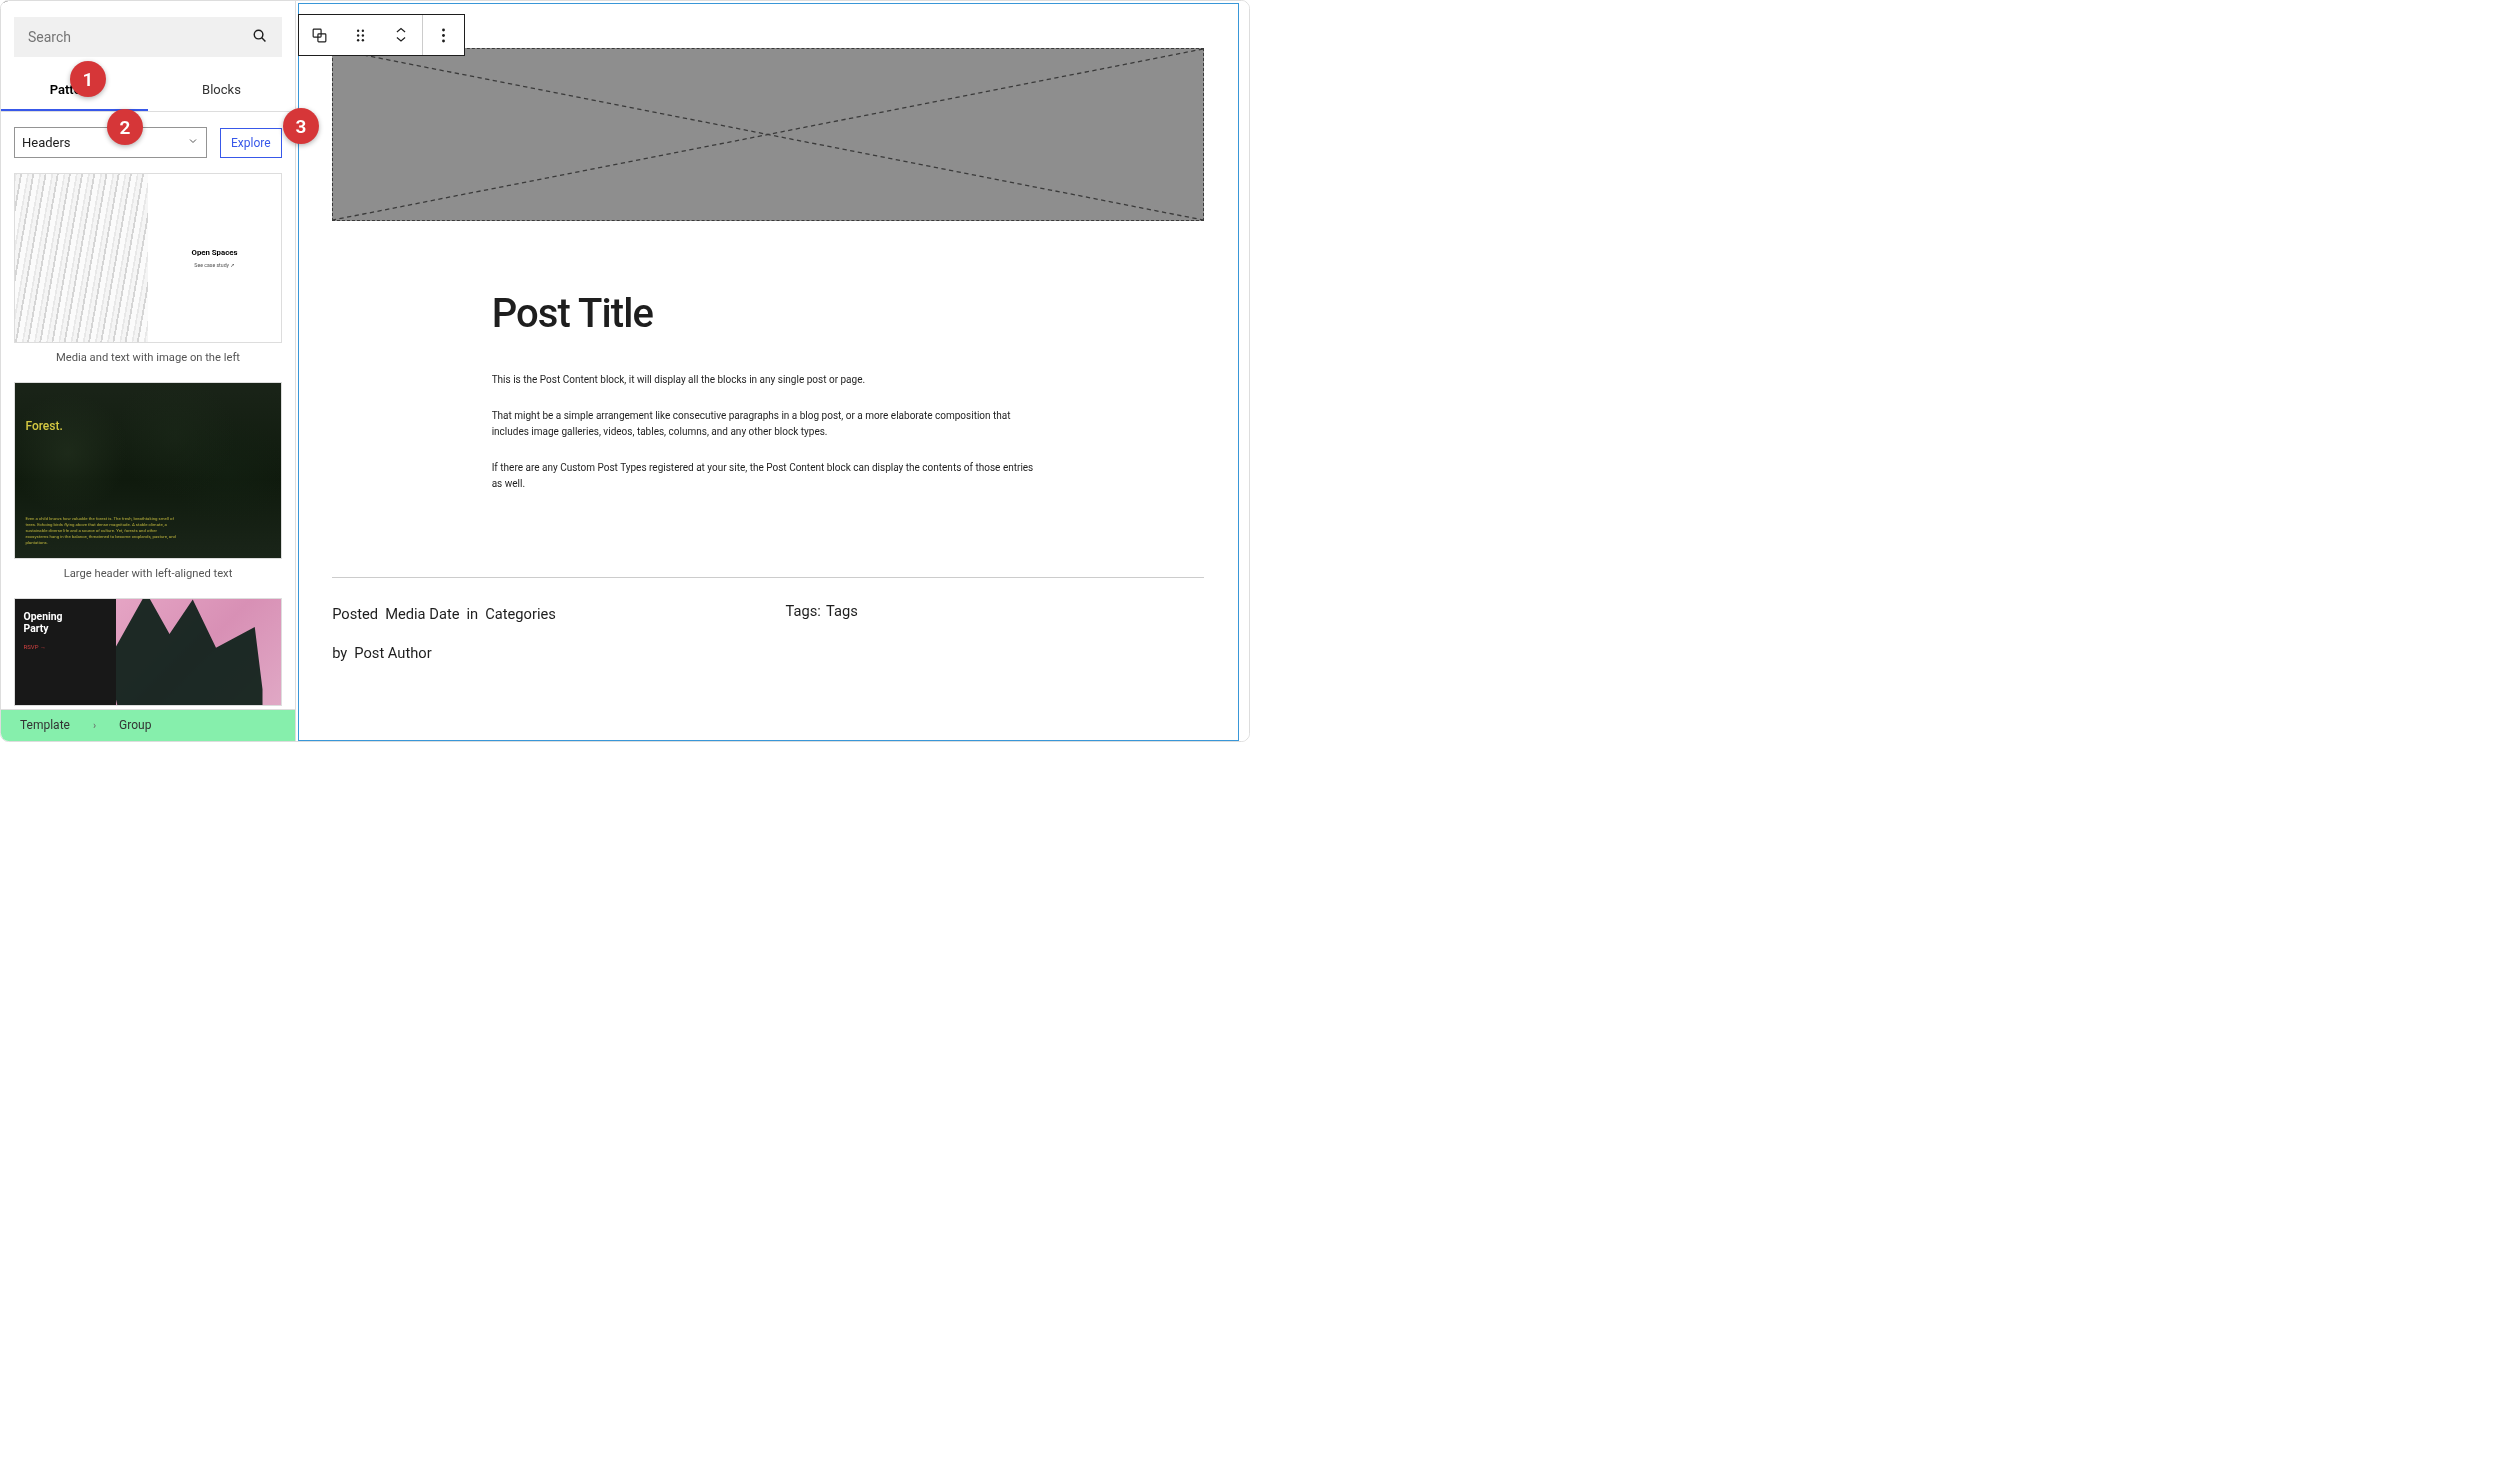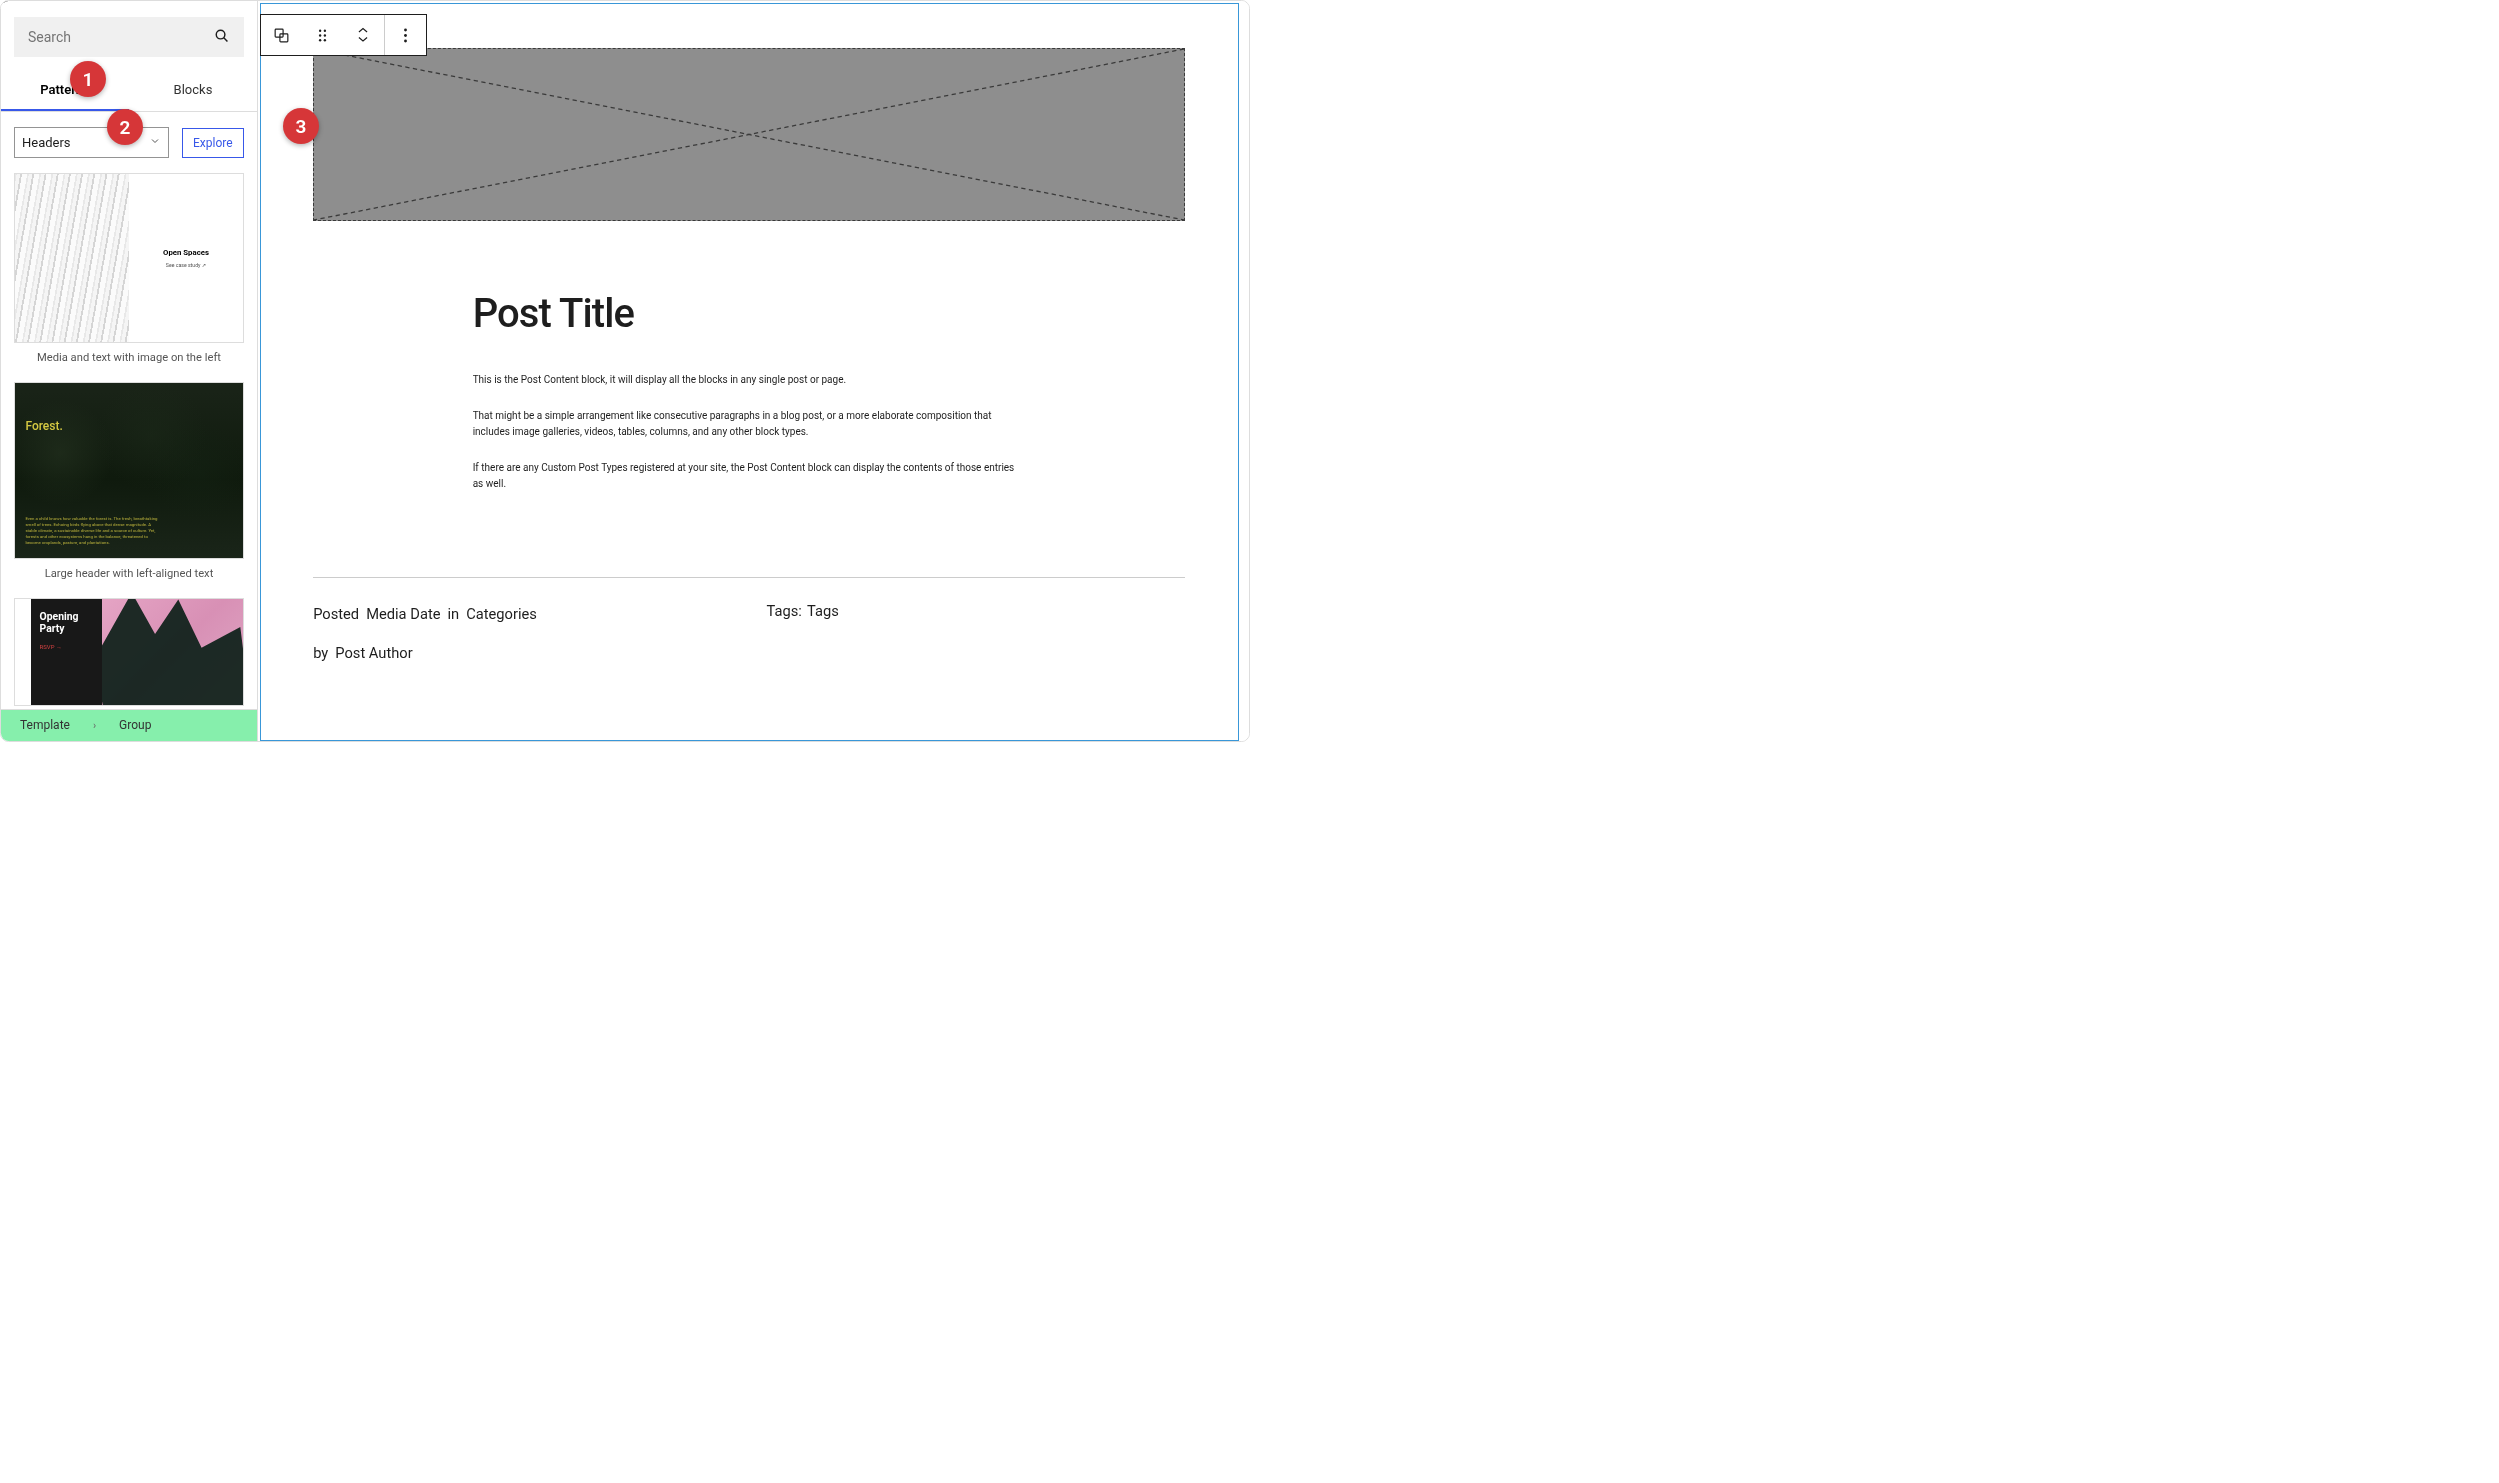--- a/index.html
+++ b/index.html
@@ -2,21 +2,21 @@
 <html style="font-size:14px"><head>
   <meta charset="utf-8">
   <style>
     * { margin: 0; padding: 0; box-sizing: border-box; font-family: -apple-system, BlinkMacSystemFont, "Segoe UI", Roboto, sans-serif; }
     body { width: 1250px; height: 742px; background: #fff; position: relative; overflow: hidden; border: 0.9px solid #ddd; border-radius: 8.6px; }
     
     .top-bar { height: 1.7px; background: #000; width: 26px; position: absolute; top: 0; left: 0; }
     
     .container { display: flex; height: 100%; }
     
-    .sidebar { width: 257px; border-right: 0.9px solid #ddd; display: flex; flex-direction: column; background: #fff; position: relative; }
+    .sidebar { width: 295px; border-right: 0.9px solid #ddd; display: flex; flex-direction: column; background: #fff; position: relative; }
     
     .search-box { margin: 16.4px 13px 13px 13px; background: #f0f0f0; height: 40px; display: flex; align-items: center; padding: 0 14px; justify-content: space-between; }
     .search-box input { background: transparent; border: none; font-size: 14px; color: #666; outline: none; width: 100%; }
     .search-icon svg { width: 17.3px; height: 17.3px; }
     
     .tabs { display: flex; border-bottom: 0.9px solid #ddd; }
     .tab { flex: 1; text-align: center; padding: 12px 0; font-size: 13px; color: #333; cursor: pointer; }
     .tab.active { border-bottom: 2.6px solid #3858e9; font-weight: 600; color: #000; }
     
     .filter-row { display: flex; padding: 14.7px 13px; gap: 13px; align-items: center; }
@@ -40,21 +40,21 @@
     .forest-bg { width: 100%; height: 100%; background: linear-gradient(180deg, #1a2418 0%, #0f1a0d 55%, #1a2519 100%); position: relative; }
     .forest-bg::before { content:""; position:absolute; inset:0;
        background-image:
        radial-gradient(circle at 20% 40%, rgba(40,55,35,.5) 0, transparent 25%),
        radial-gradient(circle at 60% 30%, rgba(30,45,28,.4) 0, transparent 30%),
        radial-gradient(circle at 80% 50%, rgba(20,35,20,.5) 0, transparent 25%);
     }
     .forest-title { position: absolute; top: 36px; left: 10.4px; color: #d4c842; font-size: 12px; font-weight: 500; }
     .forest-text { position: absolute; bottom: 12px; left: 10.4px; color: #d4c842; font-size: 4.3px; line-height: 1.4; width: 58%; opacity: .85;}
     
-    .party-left { position: absolute; left: 16px; top: 0; width: 38%; height: 100%; background: #181818; padding: 12px 8.6px; }
+    .party-left { position: absolute; left: 0; top: 0; width: 38%; height: 100%; background: #181818; padding: 12px 8.6px; }
     .party-title { color: #fff; font-size: 10.4px; font-weight: 700; line-height: 1.2; }
     .party-rsvp { color: #d04040; font-size: 6px; margin-top: 7px; }
     .party-right { position: absolute; right: 0; top: 0; width: 62%; height: 100%;
       background: linear-gradient(135deg, #e5a4c4 0%, #d890b5 50%, #e0a8c5 100%); overflow:hidden;}
     .party-right::after { content:""; position:absolute; left:-8.6px; bottom:-26px; width:155px; height:138px; background: #0c2018;
       clip-path: polygon(10% 100%, 0 50%, 25% 0, 40% 30%, 55% 5%, 70% 40%, 95% 25%, 100% 70%, 100% 100%); opacity:.92;}
     
     .breadcrumb { position: absolute; bottom: 0; left: 0; right: 0; border-top: 0.9px solid #ddd; padding: 8.6px 19px; display: flex; align-items: center; gap: 23px; font-size: 12px; color: #333; background: #86efac; }
     .breadcrumb .chev { font-size: 10.4px; color: #666; }
     

